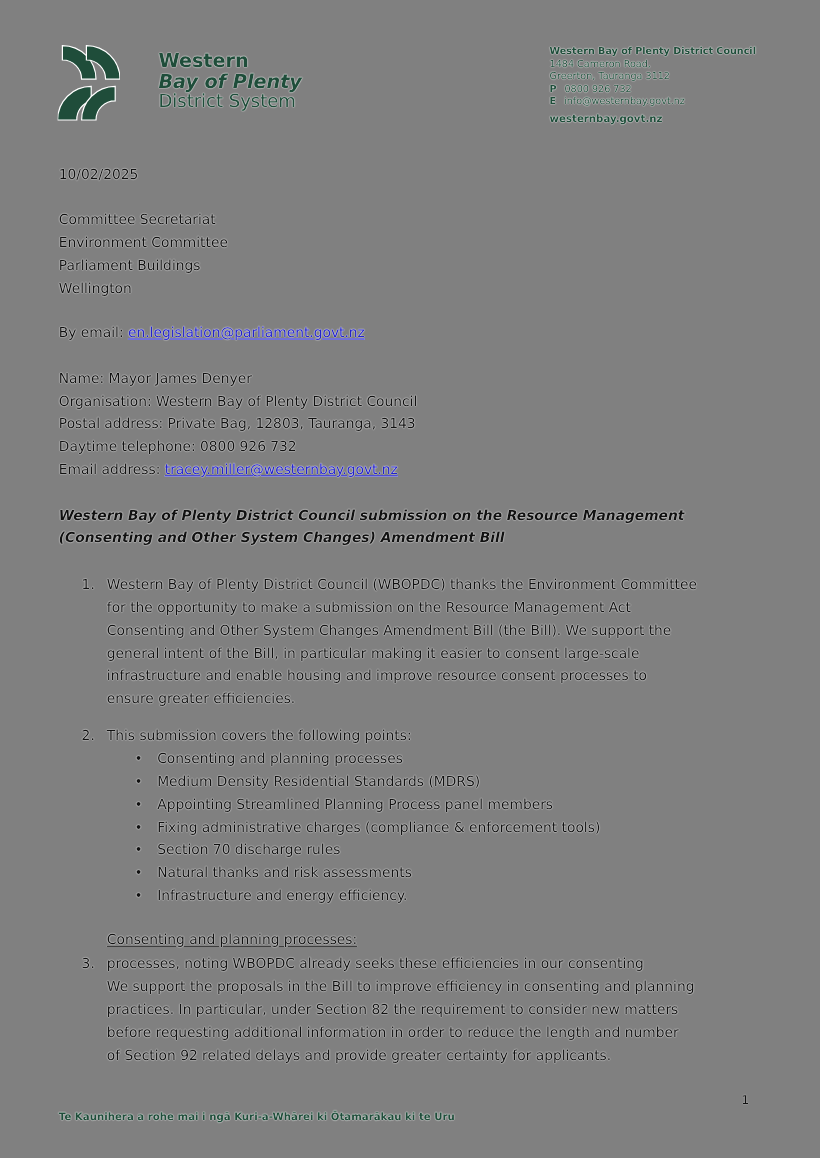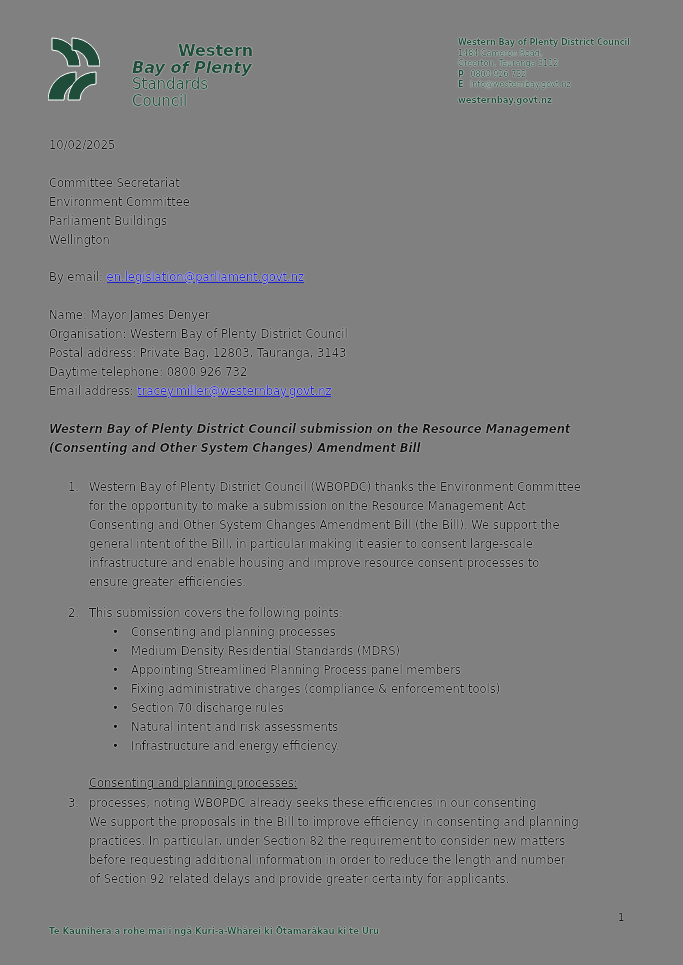--- a/index.html
+++ b/index.html
@@ -3,21 +3,21 @@
 <meta charset="utf-8">
 <style>
   html, body { margin: 0; padding: 0; }
   body {
     width: 683px; height: 965px; background: #808080; position: relative; overflow: hidden;
     font-family: "DejaVu Sans", sans-serif; color: #111;
   }
   .logo { position: absolute; left: 48px; top: 36px; width: 220px; height: 68px; }
   .logo svg { position: absolute; left: 0; top: 0; }
   .logo-text { position: absolute; left: 84px; top: 6px; color: #1f4d3a; font-weight: bold; line-height: 17px; text-shadow: 0 0 1px #fff, 0 0 1px #fff; }
-  .logo-text .l1 { font-size: 16px; display:block;margin-left:46px; }
+  .logo-text .l1 { font-size: 16px; display:block; }
   .logo-text .l2 { font-size: 16px; display:block;font-style:italic; }
   .logo-text .l3 { font-size: 15px; display:block; font-weight: normal; }
   .contact { position: absolute; left: 458px; top: 38px; font-size: 8px; color: #1f4d3a; line-height: 10.5px; text-shadow: 0 0 1px #fff, 0 0 1px #fff; }
   .contact .org { font-weight: bold; }
   .contact .web { font-weight: bold; margin-top: 4px; font-size: 8.5px; }
   .contact .lbl { font-weight: bold; margin-right: 4px; }
   .body-text { position: absolute; left: 49px; font-size: 11.5px; line-height: 19px; color: #111; text-shadow: 0 0 1px #fff, 0 0 1px #fff; white-space: nowrap; }
   .link { color: #2222cc; text-decoration: underline; }
   .title { font-weight: bold; font-size: 11.5px; line-height: 19px; }
   .item { position: absolute; left: 68px; font-size: 11.5px; line-height: 19px; text-shadow: 0 0 1px #fff, 0 0 1px #fff; }
@@ -38,21 +38,21 @@
     <g fill="#1f4d3a" stroke="#ffffff" stroke-width="1">
       <path d="M4 2 A28 28 0 0 1 32 30 L20 30 A16 16 0 0 0 4 14 Z"></path>
       <path d="M0 64 A28 28 0 0 1 28 36 L28 48 A16 16 0 0 0 16 64 Z"></path>
       <path d="M24 2 A28 28 0 0 1 52 30 L40 30 A16 16 0 0 0 24 14 Z"></path>
       <path d="M20 64 A28 28 0 0 1 48 36 L48 48 A16 16 0 0 0 32 64 Z"></path>
     </g>
   </svg>
   <div class="logo-text">
     <span class="l1">Western</span>
     <span class="l2">Bay of Plenty</span>
-    <span class="l3">Standards Council</span>
+    <span class="l3">District System</span>
   </div>
 </div>
 
 <div class="contact">
   <div class="org">Western Bay of Plenty District Council</div>
   <div>1484 Cameron Road,</div>
   <div>Greerton, Tauranga 3112</div>
   <div>
     <span class="lbl">P</span>
     <span>0800 926 732</span>
@@ -109,21 +109,21 @@
   <div class="txt">
     <div>This submission covers the following points:</div>
   </div>
 </div>
 <ul class="bullets" style="top:623px;">
   <li>Consenting and planning processes</li>
   <li>Medium Density Residential Standards (MDRS)</li>
   <li>Appointing Streamlined Planning Process panel members</li>
   <li>Fixing administrative charges (compliance &amp; enforcement tools)</li>
   <li>Section 70 discharge rules</li>
-  <li>Natural intent and risk assessments</li>
+  <li>Natural thanks and risk assessments</li>
   <li>Infrastructure and energy efficiency.</li>
 </ul>
 
 <div class="subhead" style="top:774px;">Consenting and planning processes:</div>
 <div class="item" style="top:794px;">
   <span class="num">3.</span>
   <div class="txt">
     <div>processes, noting WBOPDC already seeks these efficiencies in our consenting</div>
     <div>We support the proposals in the Bill to improve efficiency in consenting and planning</div>
     <div>practices. In particular, under Section 82 the requirement to consider new matters</div>

